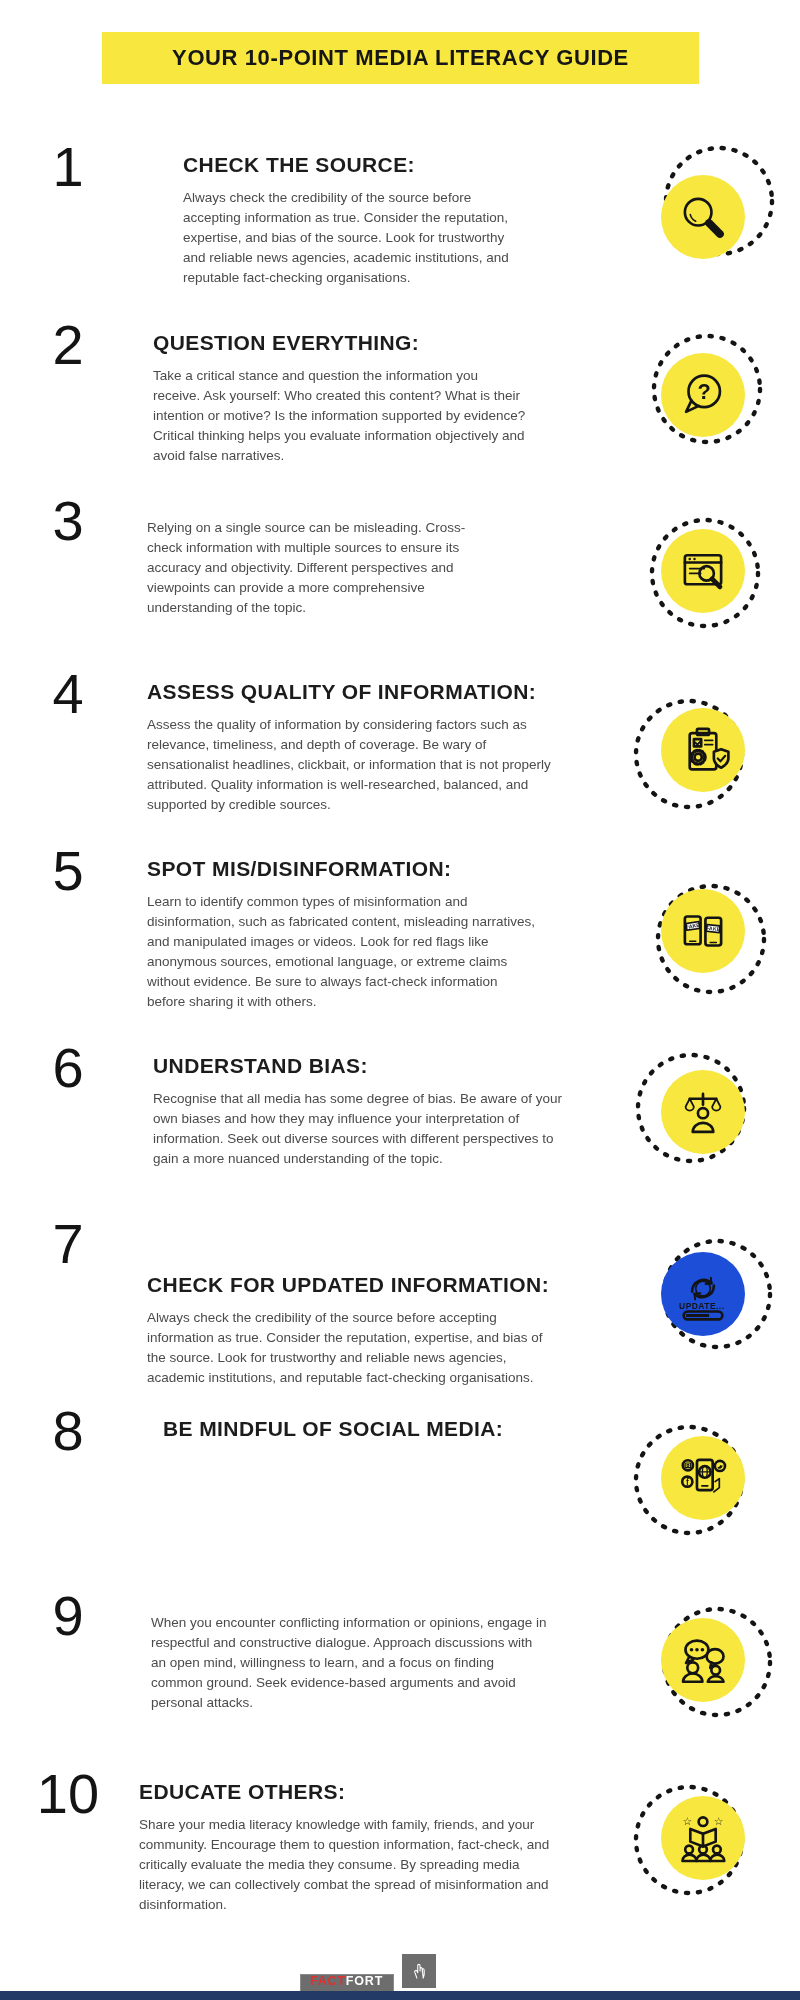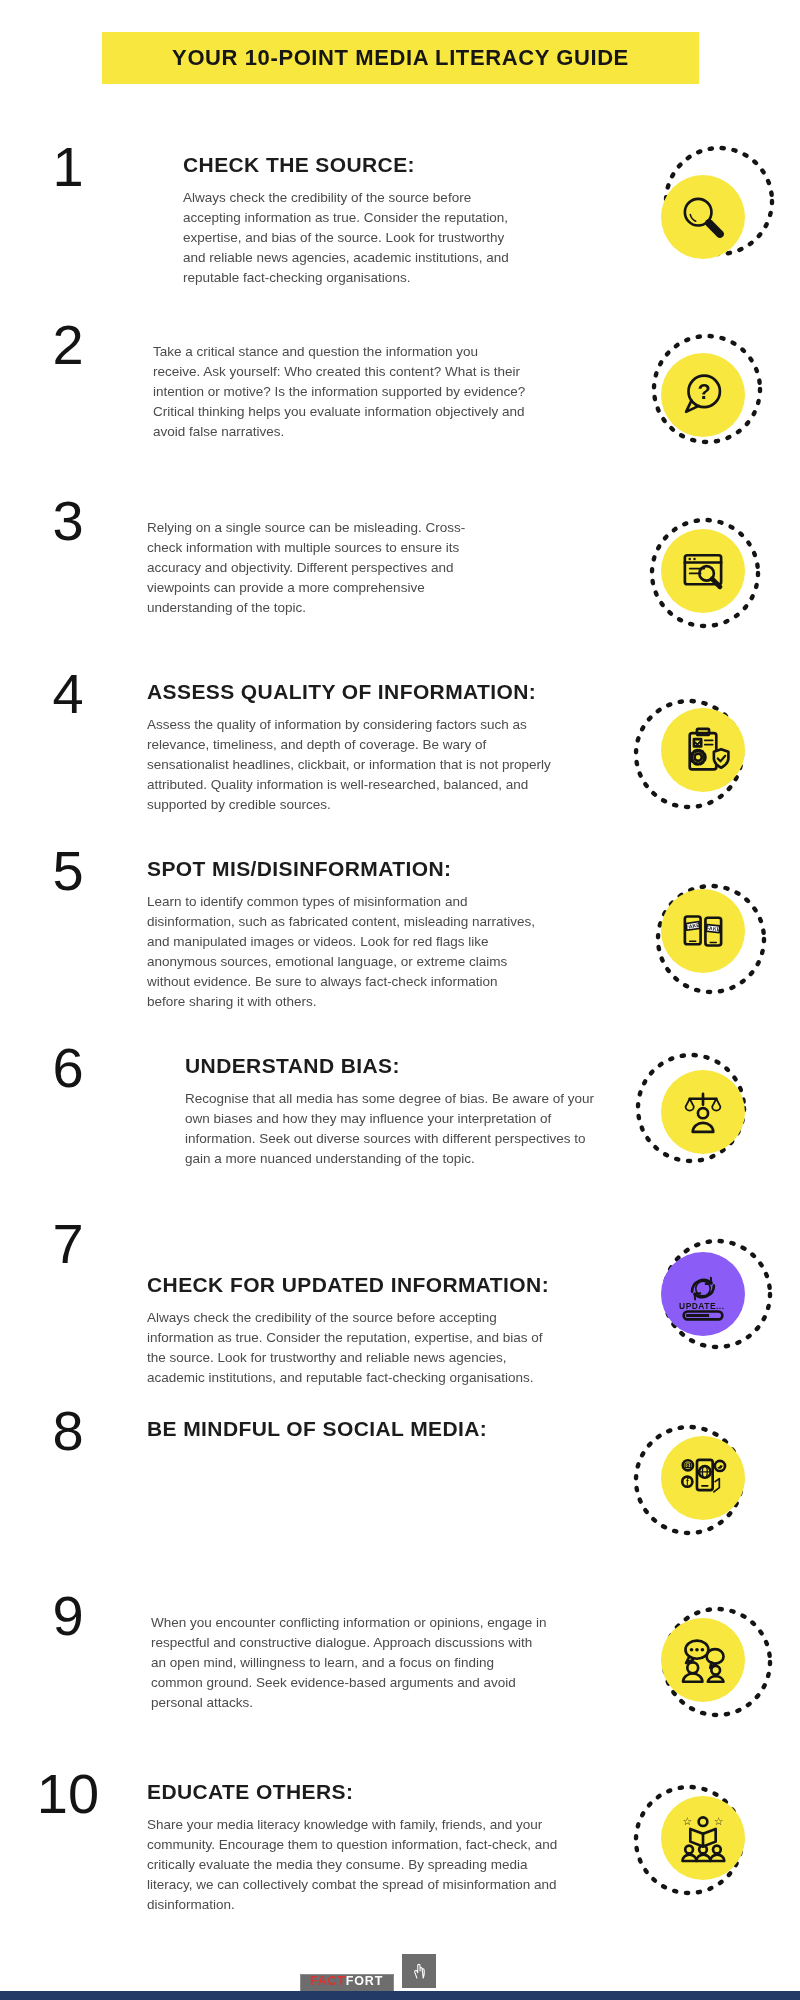--- a/index.html
+++ b/index.html
@@ -51,20 +51,21 @@
           <svg viewBox="0 0 48 48" width="58" height="58" fill="none" stroke="#141414" stroke-width="2.2" stroke-linecap="round" stroke-linejoin="round">
             <circle cx="20" cy="20" r="11"></circle>
             <path d="M13.5 22 a8 8 0 0 0 4.5 5.5" stroke-width="1.3"></path>
             <line x1="29" y1="29" x2="38" y2="38" stroke-width="6.5"></line>
           </svg>
         </div>
       </div>
       <section class="item" style="top: 331px;">
         <div class="num" style="top: -14px;">2</div>
         <div class="txt" style="width: 375px; left: 153px;">
+          <h2 class="ttl">QUESTION EVERYTHING:</h2>
           <p class="bod">Take a critical stance and question the information you receive. Ask yourself: Who created this content? What is their intention or motive? Is the information supported by evidence? Critical thinking helps you evaluate information objectively and avoid false narratives.</p>
         </div>
       </section>
       <div class="iconwrap" style="left: 703px; top: 395px;">
         <svg class="ring" width="118" height="118" style="left: -55px; top: -65px;">
           <circle cx="59" cy="59" r="53" fill="none" stroke="#141414" stroke-width="4.4" stroke-linecap="round" stroke-dasharray="2.2 9.8"></circle>
         </svg>
         <div class="ycirc" style="background: rgb(247, 231, 62);">
           <svg viewBox="0 0 48 48" width="58" height="58" fill="none" stroke="#141414" stroke-width="2.2" stroke-linecap="round" stroke-linejoin="round">
             <circle cx="25" cy="21" r="13"></circle>
@@ -145,21 +146,21 @@
             </g>
             <g transform="rotate(6 32.5 22)">
               <rect x="27" y="19.2" width="10.8" height="5.6" fill="#ffffff" stroke-width="1.4"></rect>
               <text x="32.4" y="23.6" font-size="4.4" font-weight="bold" text-anchor="middle" fill="#141414" stroke="none">FAKE</text>
             </g>
           </svg>
         </div>
       </div>
       <section class="item" style="top: 1054px;">
         <div class="num" style="top: -14px;">6</div>
-        <div class="txt" style="width: 428px; left: 153px; margin-left: 32px;">
+        <div class="txt" style="width: 428px; left: 153px;">
           <h2 class="ttl">UNDERSTAND BIAS:</h2>
           <p class="bod">Recognise that all media has some degree of bias. Be aware of your own biases and how they may influence your interpretation of information. Seek out diverse sources with different perspectives to gain a more nuanced understanding of the topic.</p>
         </div>
       </section>
       <div class="iconwrap" style="left: 703px; top: 1112px;">
         <svg class="ring" width="118" height="118" style="left: -71px; top: -63px;">
           <circle cx="59" cy="59" r="53" fill="none" stroke="#141414" stroke-width="4.4" stroke-linecap="round" stroke-dasharray="2.2 9.8"></circle>
         </svg>
         <div class="ycirc" style="background: rgb(247, 231, 62);">
           <svg viewBox="0 0 48 48" width="58" height="58" fill="none" stroke="#141414" stroke-width="2.2" stroke-linecap="round" stroke-linejoin="round">
@@ -176,36 +177,36 @@
         <div class="num" style="top: -14px;">7</div>
         <div class="txt" style="width: 402px; left: 147px; margin-top: 43px;">
           <h2 class="ttl">CHECK FOR UPDATED INFORMATION:</h2>
           <p class="bod">Always check the credibility of the source before accepting information as true. Consider the reputation, expertise, and bias of the source. Look for trustworthy and reliable news agencies, academic institutions, and reputable fact-checking organisations.</p>
         </div>
       </section>
       <div class="iconwrap" style="left: 703px; top: 1294px;">
         <svg class="ring" width="118" height="118" style="left: -45px; top: -59px;">
           <circle cx="59" cy="59" r="53" fill="none" stroke="#141414" stroke-width="4.4" stroke-linecap="round" stroke-dasharray="2.2 9.8"></circle>
         </svg>
-        <div class="ycirc" style="background: #8b5cf6;">
+        <div class="ycirc" style="background: #1d4ed8;">
           <svg viewBox="0 0 48 48" width="58" height="58" fill="none" stroke="#141414" stroke-width="2.2" stroke-linecap="round" stroke-linejoin="round">
             <path d="M15 22 a9.5 9.5 0 0 1 16-7"></path>
             <path d="M30.5 10.5 l0.5 4.8 -4.8 0.4" stroke-width="1.6"></path>
             <path d="M33 17 a9.5 9.5 0 0 1 -16 7"></path>
             <path d="M17.5 28.5 l-0.5-4.8 4.8-0.4" stroke-width="1.6"></path>
             <circle cx="24" cy="19.5" r="6" stroke-width="1.3"></circle>
             <text x="23" y="36.5" font-size="7" font-weight="bold" text-anchor="middle" letter-spacing="0.4" fill="#141414" stroke="none">UPDATE...</text>
             <rect x="8" y="38.5" width="32" height="6.5" rx="3.2"></rect>
             <rect x="10" y="40.6" width="19" height="2.4" fill="#141414" stroke="none"></rect>
           </svg>
         </div>
       </div>
       <section class="item" style="top: 1417px;">
         <div class="num" style="top: -14px;">8</div>
-        <div class="txt" style="width: 430px; left: 147px;">
+        <div class="txt" style="width: 430px; left: 163px;">
           <h2 class="ttl">BE MINDFUL OF SOCIAL MEDIA:</h2>
         </div>
       </section>
       <div class="iconwrap" style="left: 703px; top: 1478px;">
         <svg class="ring" width="118" height="118" style="left: -73px; top: -57px;">
           <circle cx="59" cy="59" r="53" fill="none" stroke="#141414" stroke-width="4.4" stroke-linecap="round" stroke-dasharray="2.2 9.8"></circle>
         </svg>
         <div class="ycirc" style="background: rgb(247, 231, 62);">
           <svg viewBox="0 0 48 48" width="58" height="58" fill="none" stroke="#141414" stroke-width="2.2" stroke-linecap="round" stroke-linejoin="round">
             <rect x="19" y="9" width="13" height="25" rx="2"></rect>
@@ -245,21 +246,21 @@
             <path d="M31 26 l-1 4.5 4.5-3"></path>
             <circle cx="15.5" cy="30.5" r="4.5"></circle>
             <path d="M7.5 42 a8 6.8 0 0 1 16 0 z"></path>
             <circle cx="34.5" cy="32.5" r="3.6"></circle>
             <path d="M28 42 a6.6 5.6 0 0 1 13 0 z"></path>
           </svg>
         </div>
       </div>
       <section class="item" style="top: 1780px;">
         <div class="num" style="top: -14px;">10</div>
-        <div class="txt" style="width: 428px; left: 147px;">
+        <div class="txt" style="width: 428px; left: 139px;">
           <h2 class="ttl">EDUCATE OTHERS:</h2>
           <p class="bod">Share your media literacy knowledge with family, friends, and your community. Encourage them to question information, fact-check, and critically evaluate the media they consume. By spreading media literacy, we can collectively combat the spread of misinformation and disinformation.</p>
         </div>
       </section>
       <div class="iconwrap" style="left: 703px; top: 1838px;">
         <svg class="ring" width="118" height="118" style="left: -73px; top: -57px;">
           <circle cx="59" cy="59" r="53" fill="none" stroke="#141414" stroke-width="4.4" stroke-linecap="round" stroke-dasharray="2.2 9.8"></circle>
         </svg>
         <div class="ycirc" style="background: rgb(247, 231, 62);">
           <svg viewBox="0 0 48 48" width="58" height="58" fill="none" stroke="#141414" stroke-width="2.2" stroke-linecap="round" stroke-linejoin="round">

